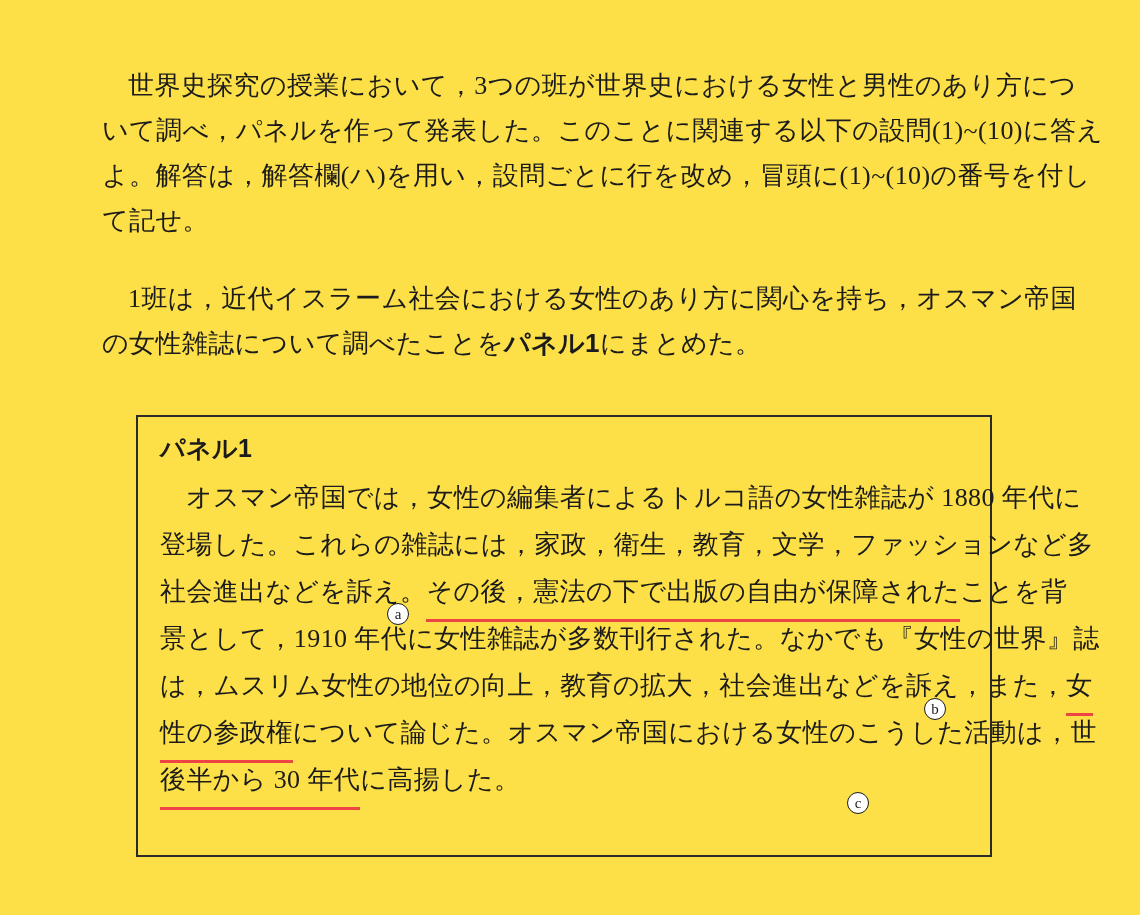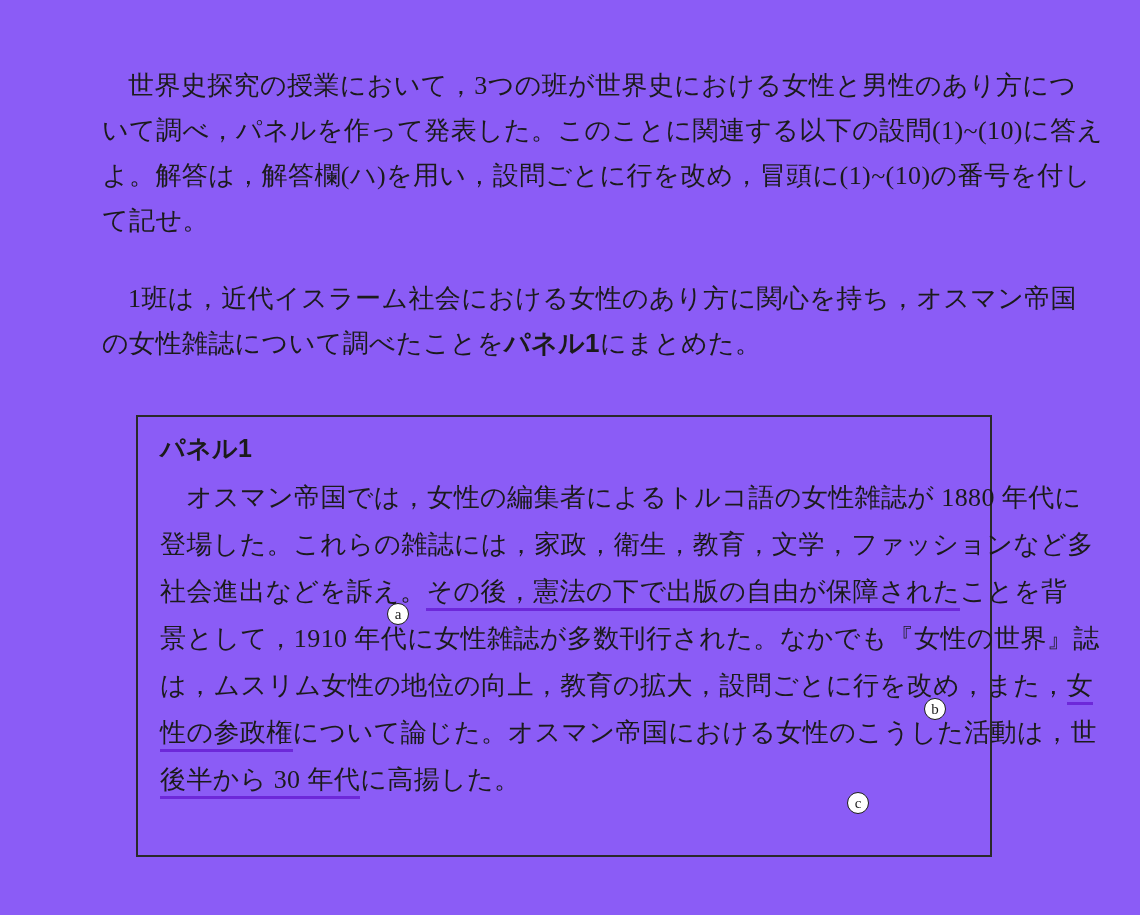--- a/index.html
+++ b/index.html
@@ -1,19 +1,19 @@
 <!DOCTYPE html>
 <html lang="ja"><head>
 <meta charset="utf-8">
 <style>
   html,body{margin:0;padding:0;}
   .page{
     position:relative;
     width:1140px;height:915px;
-    background:#8b5cf6;
+    background:#fde047;
     color:#1b1b1b;
     font-family:"Liberation Serif","DejaVu Serif",serif;
     font-size:26px;
     letter-spacing:0.4px;
     overflow:hidden;
   }
   .block{position:absolute;left:102px;width:965px;}
   .tline{display:block;line-height:45px;white-space:nowrap;}
   .ind{text-indent:1em;}
   .gothic-bold{font-family:"Liberation Sans","DejaVu Sans",sans-serif;font-weight:bold;}
@@ -24,21 +24,21 @@
     border:2px solid #2a2a2a;
     box-sizing:border-box;
     padding:13px 22px 0 22px;
   }
   .panel-title{
     font-family:"Liberation Sans","DejaVu Sans",sans-serif;
     font-weight:bold;font-size:25px;line-height:36px;
     margin-bottom:8px;
   }
   .pline{display:block;line-height:47px;white-space:nowrap;}
-  .u{border-bottom:3px solid #6d28d9;padding-bottom:2px;}
+  .u{border-bottom:3px solid #ef4444;padding-bottom:13px;}
 
   .abox{
     display:inline-flex;align-items:center;justify-content:center;
     width:90px;height:38px;
     border:3px solid #1b1b1b;
     margin:0 14px 0 10px;
     vertical-align:middle;
     transform:translateY(-3px);
     font-family:"Liberation Sans","DejaVu Sans",sans-serif;
     font-weight:600;font-size:25px;letter-spacing:0;
@@ -73,21 +73,21 @@
     <span class="tline"><span>の女性雑誌について調べたことを</span><span class="gothic-bold">パネル1</span><span>にまとめた。</span></span>
   </div>
 
   <div class="panel">
     <div class="panel-title">パネル1</div>
 
     <span class="pline ind"><span>オスマン帝国では，女性の編集者によるトルコ語の女性雑誌が 1880 年代に</span></span>
     <span class="pline"><span>登場した。これらの雑誌には，家政，衛生，教育，文学，ファッションなど多</span></span>
     <span class="pline"><span>社会進出などを訴え。</span><span class="u">その後，憲法の下で出版の自由が保障された</span><span>ことを背</span></span>
     <span class="pline"><span>景として，1910 年代に女性雑誌が多数刊行された。なかでも『女性の世界』誌</span></span>
-    <span class="pline"><span>は，ムスリム女性の地位の向上，教育の拡大，設問ごとに行を改め，また，</span><span class="u">女</span></span>
+    <span class="pline"><span>は，ムスリム女性の地位の向上，教育の拡大，社会進出などを訴え，また，</span><span class="u">女</span></span>
     <span class="pline"><span class="u">性の参政権</span><span>について論じた。オスマン帝国における女性のこうした活動は，世</span></span>
     <span class="pline"><span class="u">後半から 30 年代</span><span>に高揚した。</span></span>
 
     <span class="circ" style="left:260px;top:197px;">
         <span>a</span>
       </span>
     <span class="circ" style="left:797px;top:292px;">
         <span>b</span>
       </span>
     <span class="circ" style="left:720px;top:386px;">

